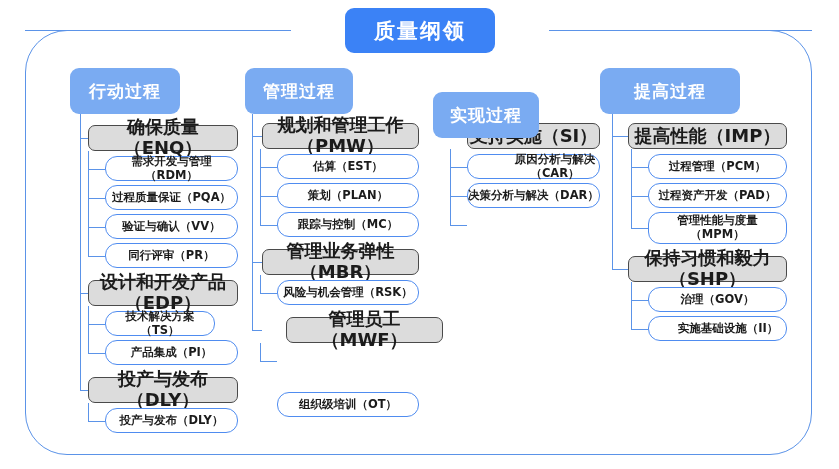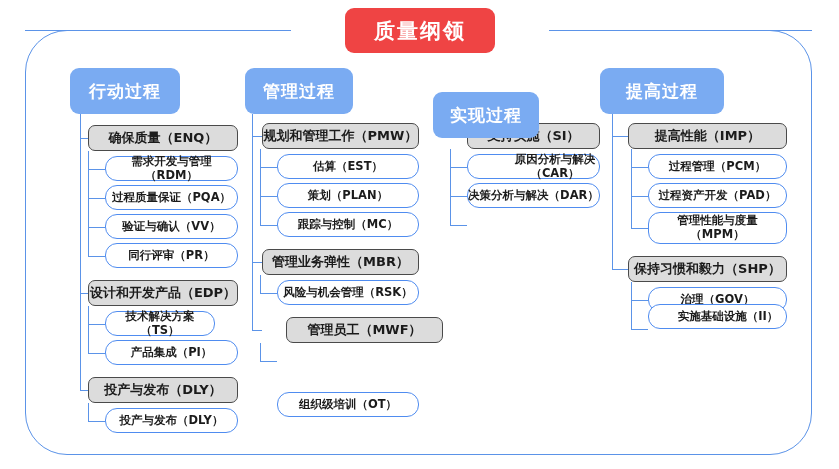--- a/index.html
+++ b/index.html
@@ -24,21 +24,21 @@
   }
   
   .frame-gap{
     position:absolute;top:24px;height:14px;background:#ffffff;
   }
 
   
   .title-box{
     position:absolute;left:345px;top:8px;
     width:150px;height:45px;
-    background:#ef4444;
+    background:#3b82f6;
     border-radius:9px;
     display:flex;align-items:center;justify-content:center;
     color:#ffffff;
     font-size:21px;font-weight:bold;letter-spacing:2px;
     box-sizing:border-box;
     z-index:6;
   }
 
   
   .col-head{
@@ -53,21 +53,21 @@
     z-index:4;
   }
 
   
   .lvl2{
     position:absolute;
     background:#dcdcdc;
     border:1.3px solid #4a4a4a;
     border-radius:7px;
     display:flex;align-items:center;justify-content:center;
-    font-size:13px;font-weight:bold;color:#1b1b1b;
+    font-size:18px;font-weight:bold;color:#1b1b1b;
     box-sizing:border-box;
     z-index:3;
     text-align:center;
     line-height:1.15;
   }
 
   
   .lvl3{
     position:absolute;
     background:#ffffff;
@@ -147,33 +147,33 @@
     <div class="col-head" style="left: 433px; top: 68px; width: 106px; height: 46px; margin-top: 24px;">实现过程</div>
     <div class="lvl2" style="left: 467px; top: 123px; width: 133px; height: 26px;">支持实施（SI）</div>
     <div class="hline" style="left: 441px; top: 136px; width: 26px;"></div>
     <div class="lvl3" style="left: 467px; top: 154px; width: 133px; height: 25px; padding-left: 43px;">原因分析与解决（CAR）</div>
     <div class="hline" style="left: 450px; top: 167px; width: 17px;"></div>
     <div class="lvl3" style="left: 467px; top: 183px; width: 133px; height: 25px;">决策分析与解决（DAR）</div>
     <div class="hline" style="left: 450px; top: 196px; width: 17px;"></div>
     <div class="hline" style="left: 450px; top: 225px; width: 17px;"></div>
     <div class="vline" style="left: 450px; top: 149px; height: 76px;"></div>
     <div class="vline" style="left: 441px; top: 114px; height: 22px;"></div>
-    <div class="col-head" style="left: 600px; top: 68px; width: 124px; height: 46px;">提高过程</div>
+    <div class="col-head" style="left: 600px; top: 68px; width: 140px; height: 46px;">提高过程</div>
     <div class="lvl2" style="left: 628px; top: 123px; width: 159px; height: 26px;">提高性能（IMP）</div>
     <div class="hline" style="left: 612px; top: 136px; width: 16px;"></div>
     <div class="lvl3" style="left: 648px; top: 154px; width: 139px; height: 25px;">过程管理（PCM）</div>
     <div class="hline" style="left: 631px; top: 167px; width: 17px;"></div>
     <div class="lvl3" style="left: 648px; top: 183px; width: 139px; height: 25px;">过程资产开发（PAD）</div>
     <div class="hline" style="left: 631px; top: 196px; width: 17px;"></div>
     <div class="lvl3" style="left: 648px; top: 212px; width: 139px; height: 32px;">
       <span>管理性能与度量<br>（MPM）</span>
     </div>
     <div class="hline" style="left: 631px; top: 228px; width: 17px;"></div>
     <div class="vline" style="left: 631px; top: 149px; height: 79px;"></div>
     <div class="lvl2" style="left: 628px; top: 256px; width: 159px; height: 26px;">保持习惯和毅力（SHP）</div>
     <div class="hline" style="left: 612px; top: 269px; width: 16px;"></div>
     <div class="lvl3" style="left: 648px; top: 287px; width: 139px; height: 25px;">治理（GOV）</div>
     <div class="hline" style="left: 631px; top: 300px; width: 17px;"></div>
-    <div class="lvl3" style="left: 648px; top: 304px; width: 139px; height: 25px; padding-left: 21px;">实施基础设施（II）</div>
+    <div class="lvl3" style="left: 648px; top: 316px; width: 139px; height: 25px; padding-left: 21px;">实施基础设施（II）</div>
     <div class="hline" style="left: 631px; top: 329px; width: 17px;"></div>
     <div class="vline" style="left: 631px; top: 282px; height: 47px;"></div>
     <div class="vline" style="left: 612px; top: 114px; height: 155px;"></div>
   </div>
 
 </body></html>

